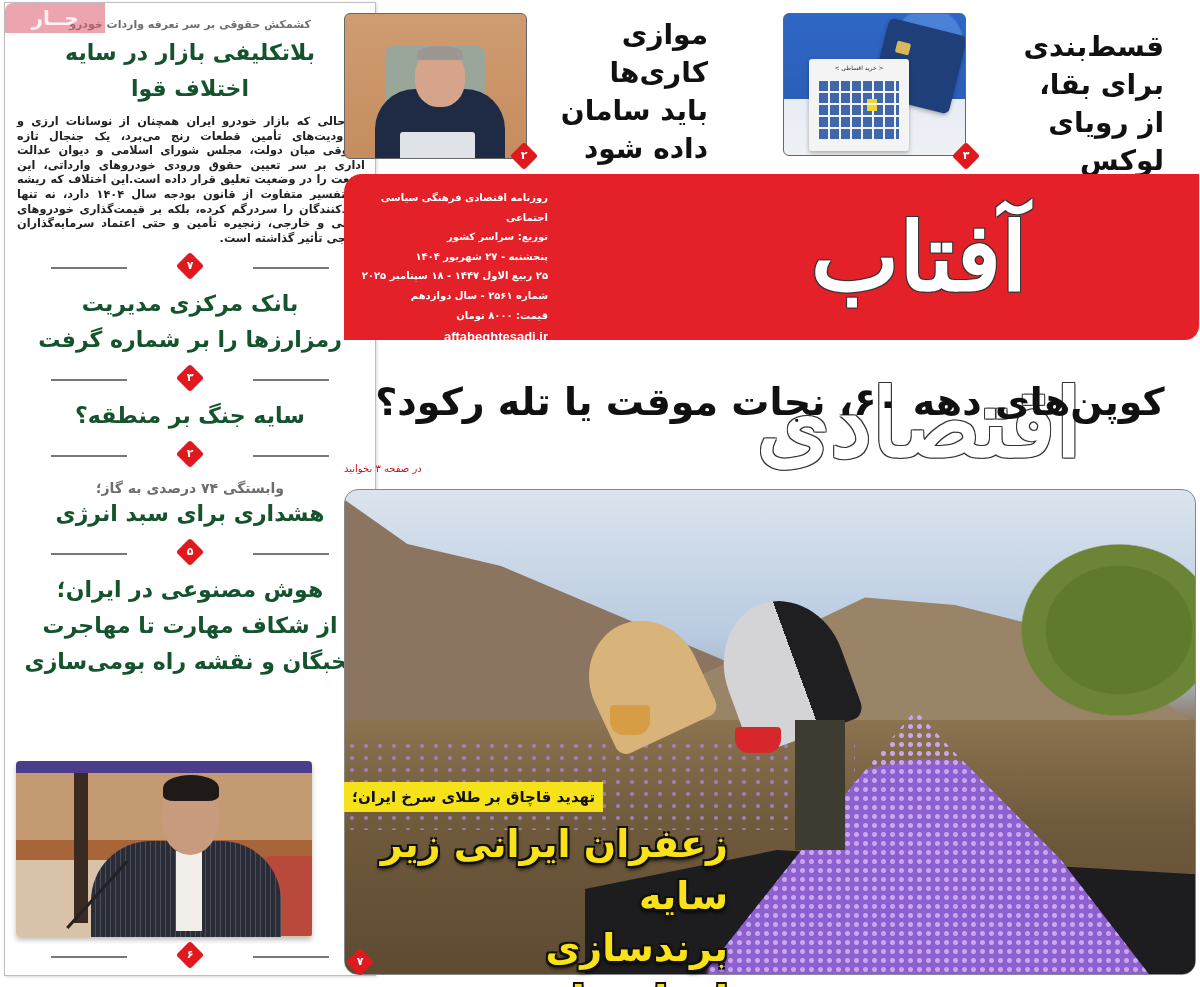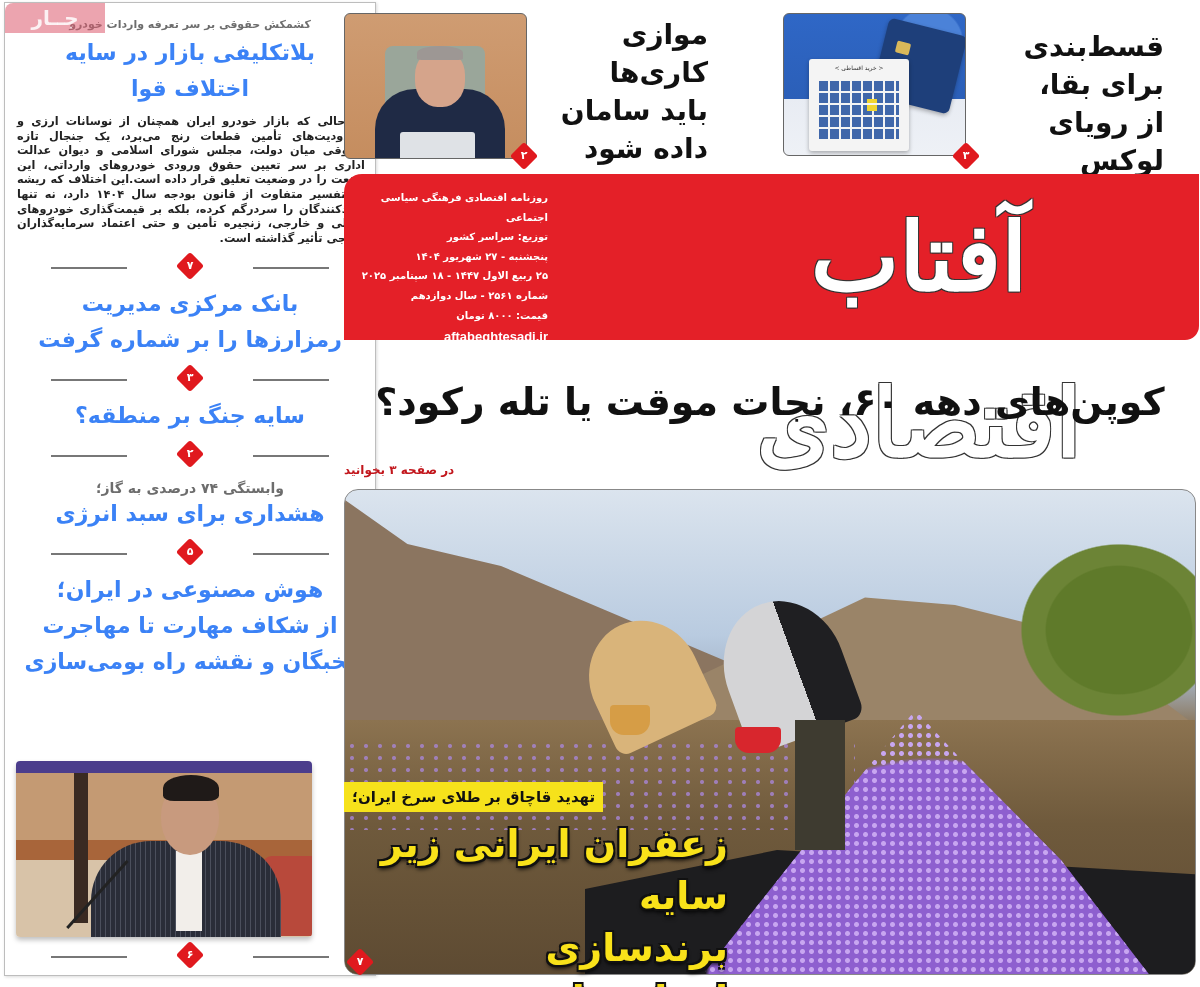--- a/index.html
+++ b/index.html
@@ -14,21 +14,21 @@
       text-align: center;
     }
     .watermark {
       position: absolute; left: 0; top: 0; width: 100px; height: 30px;
       background: rgba(220,90,110,0.55); border-top-left-radius: 8px;
       color: rgba(255,255,255,0.85); font-weight: bold; font-size: 20px;
       display: flex; align-items: center; justify-content: center;
       font-family: "DejaVu Sans", sans-serif;
     }
     .kicker { color: #6d6d6d; font-size: 11px; font-weight: bold; margin-top: 15px; }
-    .lc-title { font-size: 22px; font-weight: bold; line-height: 36px; color: #3b82f6; }
+    .lc-title { font-size: 22px; font-weight: bold; line-height: 36px; color: #14532d; }
     .lc-body {
       font-size: 11.3px; line-height: 14.6px; text-align: justify; text-align-last: right;
       padding: 0 10px 0 12px; margin-top: 8px; font-weight: bold; color: #222;
     }
     .divider {
       position: relative; height: 24px; margin: 10px 0 6px 0;
     }
     .divider .line {
       position: absolute; top: 11px; height: 2px; width: 76px; background: #777;
     }
@@ -121,21 +121,21 @@
       text-shadow: -1px -1px 0 #333, 1px -1px 0 #333, -1px 1px 0 #333, 1px 1px 0 #333;
       letter-spacing: -2px;
     }
 
     
     .main-headline {
       position: absolute; left: 344px; top: 362px; width: 852px; text-align: center;
       font-size: 38px; font-weight: bold; line-height: 80px; color: #111; letter-spacing: -1px;
     }
     .read-more {
-      position: absolute; left: 344px; top: 463px; font-size: 12px; color: #c2161c; font-weight: bold;
+      position: absolute; left: 344px; top: 463px; font-size: 10px; color: #c2161c; font-weight: normal;
     }
 
     
     .feature-photo {
       position: absolute; left: 344px; top: 489px; width: 852px; height: 486px;
       border-radius: 14px; overflow: hidden; border: 1px solid #888;
       background: linear-gradient(180deg, #dbe4ee 0%, #b9cbe0 30%, #a8b9cd 38%, #8c7a62 48%, #7a6b4f 60%, #8a7555 70%, #6c5a40 100%);
     }
     .feature-photo .mountain1 {
       position:absolute; left: 0; top: 10px; width: 520px; height: 220px;

